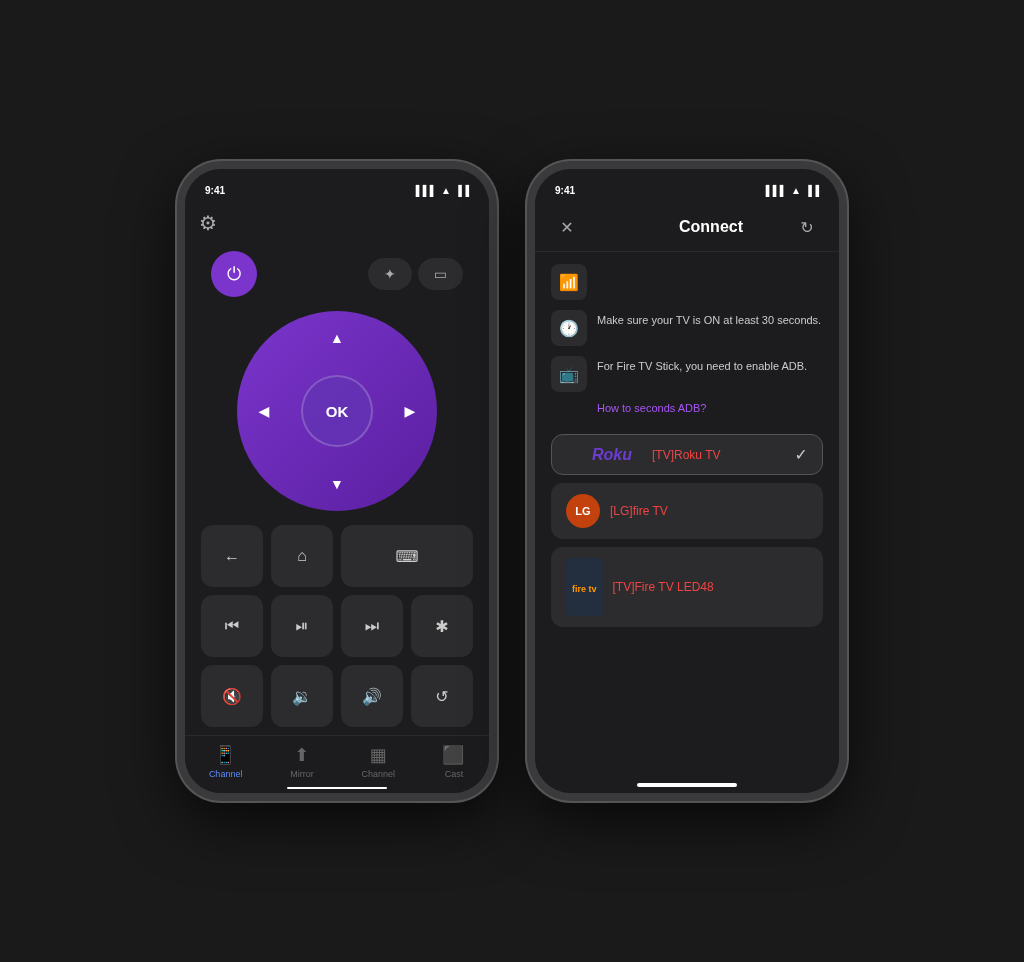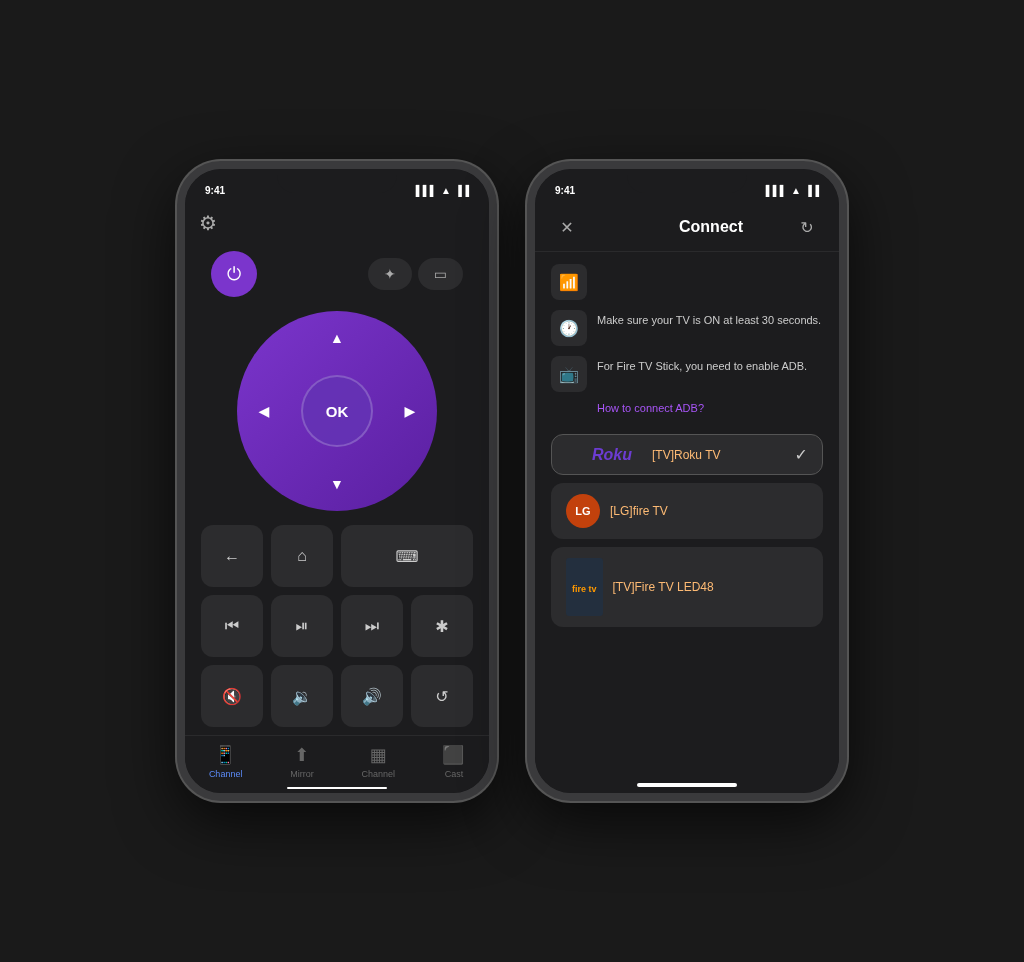--- a/index.html
+++ b/index.html
@@ -399,21 +399,21 @@
       padding: 20px 6px;
       border-radius: 3px;
     }
     .firetv-text {
       color: #ff9900;
       font-size: 9px;
       font-weight: 700;
     }
 
     .device-name {
-      color: #fdba74;
+      color: #ef4444;
       font-size: 12px;
       flex: 1;
     }
 
     .check-mark {
       color: #ccc;
       font-size: 16px;
     }
 
     .phone2-home-indicator {
@@ -537,21 +537,21 @@
           <div class="instruction-icon">📶</div>
         </div>
         <div class="instruction-row">
           <div class="instruction-icon">🕐</div>
           <span class="instruction-text">Make sure your TV is ON at least 30 seconds.</span>
         </div>
         <div class="instruction-row">
           <div class="instruction-icon">📺</div>
           <span class="instruction-text">For Fire TV Stick, you need to enable ADB.</span>
         </div>
-        <a class="adb-link" href="#">How to connect ADB?</a>
+        <a class="adb-link" href="#">How to seconds ADB?</a>
       </div>
 
       <div class="device-list">
 
         <div class="device-item selected">
           <span class="device-logo roku-logo">Roku</span>
           <span class="device-name">[TV]Roku TV</span>
           <span class="check-mark">✓</span>
         </div>
 

